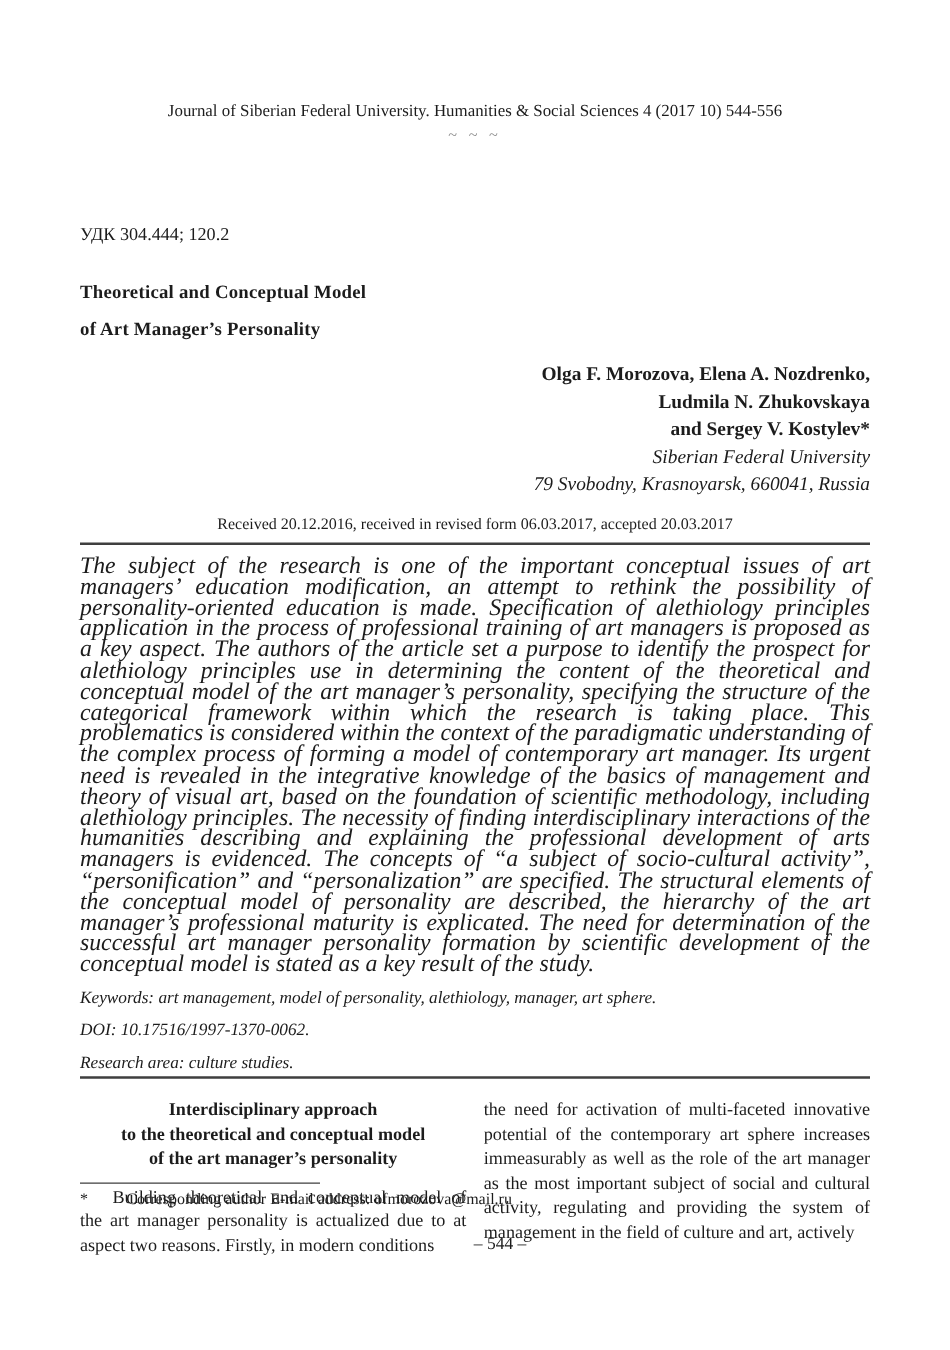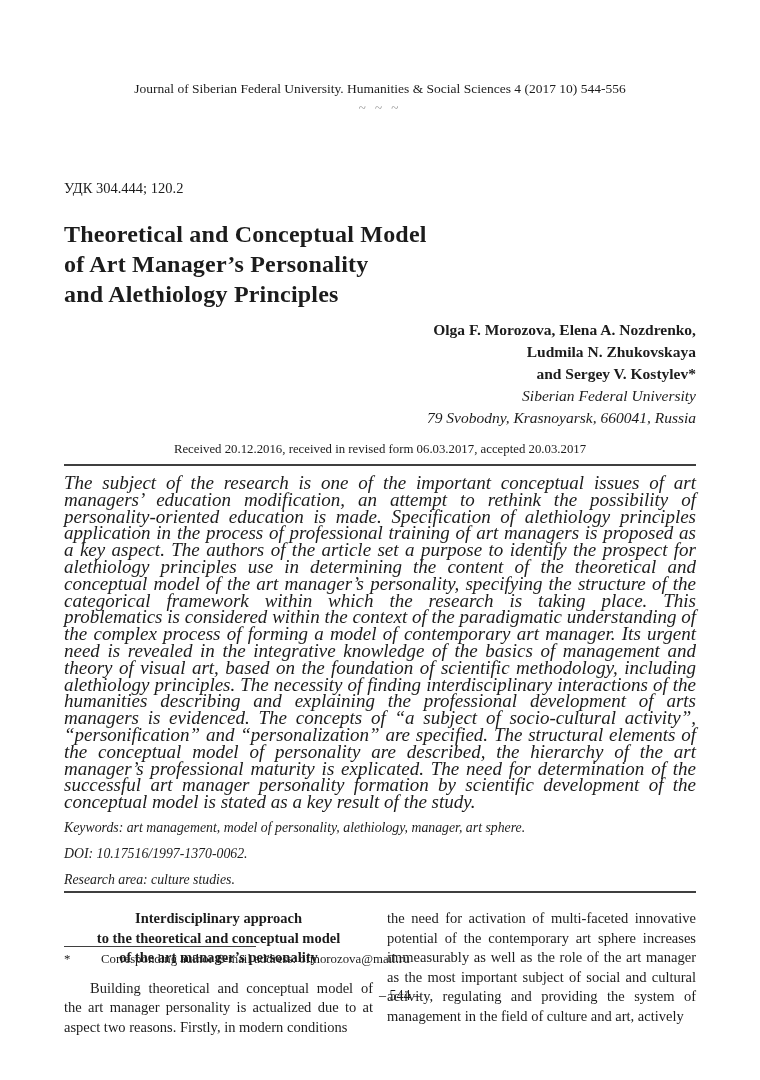--- a/index.html
+++ b/index.html
@@ -33,21 +33,21 @@
     font-size: 13px;
     color: #8d8d8d;
     letter-spacing: 3px;
   }
   .udc {
     margin-top: 64px;
     font-size: 14.5px;
   }
   .title-block {
     margin-top: 22px;
-    font-size: 24px;
+    font-size: 15px;
     font-weight: bold;
     line-height: 30px;
     letter-spacing: 0.2px;
   }
   .authors-block {
     margin-top: 10px;
     text-align: right;
     font-size: 15.5px;
     line-height: 22px;
   }
@@ -125,21 +125,20 @@
 <div class="page">
 
   <div class="journal-line">Journal of Siberian Federal University. Humanities &amp; Social Sciences 4 (2017 10) 544-556</div>
   <div class="tilde-sep">~ ~ ~</div>
 
   <div class="udc">УДК 304.444; 120.2</div>
 
   <div class="title-block">
     <div>Theoretical and Conceptual Model</div>
     <div>of Art Manager’s Personality</div>
-    <div>and Alethiology Principles</div>
   </div>
 
   <div class="authors-block">
     <div class="author-line">Olga F. Morozova, Elena A. Nozdrenko,</div>
     <div class="author-line">Ludmila N. Zhukovskaya</div>
     <div class="author-line">and Sergey V. Kostylev*</div>
     <div class="affiliation-line">Siberian Federal University</div>
     <div class="affiliation-line">79 Svobodny, Krasnoyarsk, 660041, Russia</div>
   </div>
 

